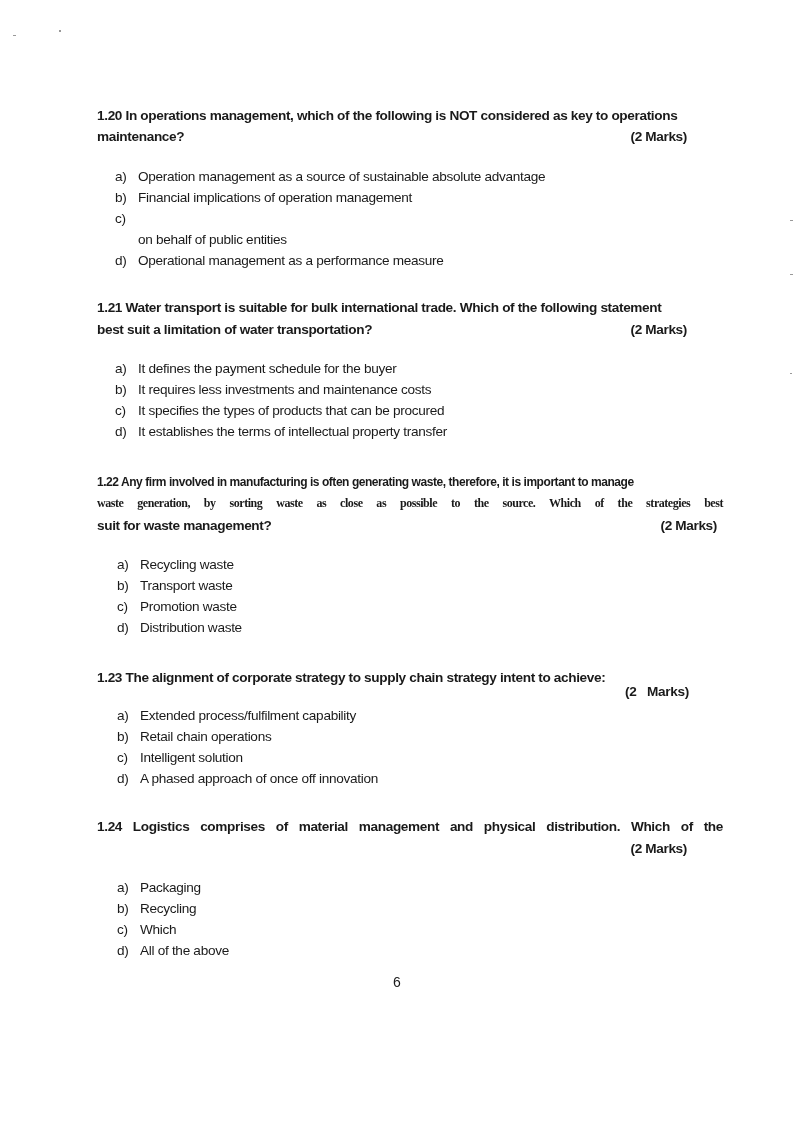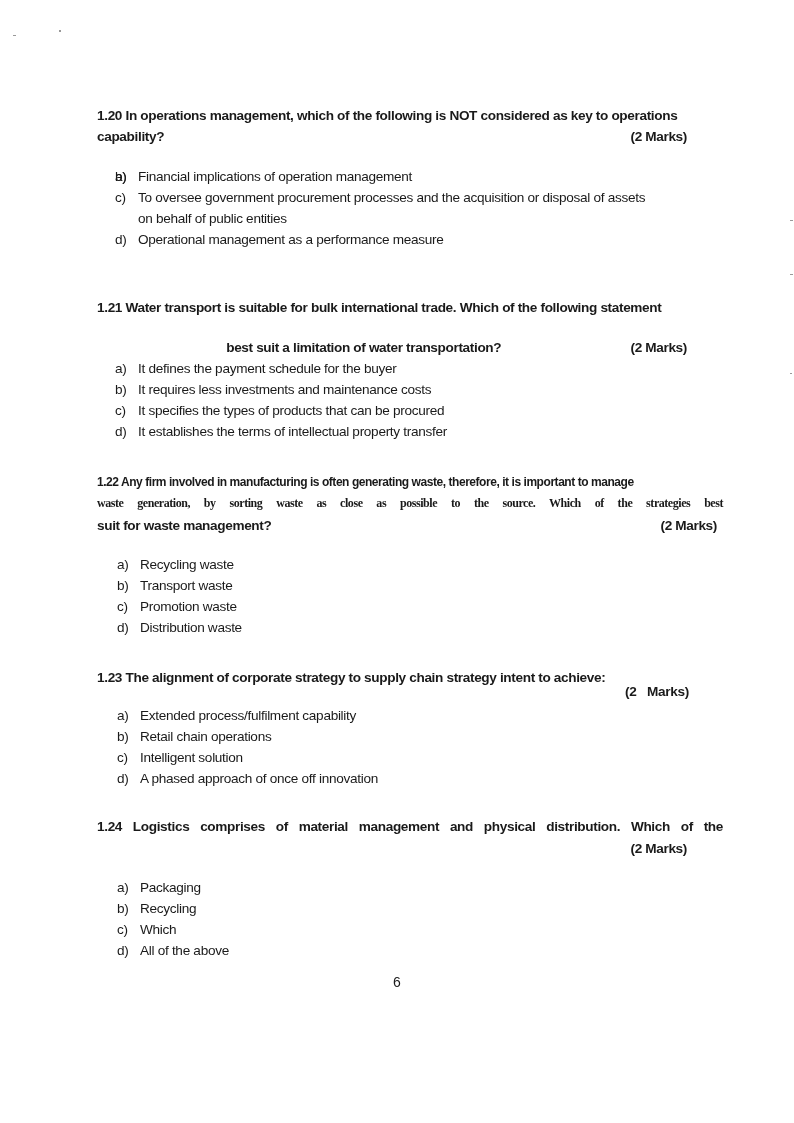--- a/index.html
+++ b/index.html
@@ -20,34 +20,34 @@
 
 <div class="speck" style="left:13px;top:35px;"></div>
 <div class="speck" style="left:59px;top:30px;width:2px;height:2px;"></div>
 <div class="speck" style="left:790px;top:220px;"></div>
 <div class="speck" style="left:790px;top:274px;"></div>
 <div class="speck" style="left:790px;top:373px;width:2px;"></div>
 
 <section>
   <p class="q q-stem" style="top:99px;">1.20 In operations management, which of the following is NOT considered as key to operations</p>
   <p class="q q-stem" style="top:120px;">
-    <span>capability?</span>
+    <span>maintenance?</span>
     <span class="marks" style="margin-right:36px;">(2 Marks)</span>
   </p>
   <ul class="opts" style="top:166px;">
-    <li class="opt"><span class="lbl">a)</span></li>
+    <li class="opt"><span class="lbl">a)</span><span>Operation management as a source of sustainable absolute advantage</span></li>
     <li class="opt"><span class="lbl">b)</span><span>Financial implications of operation management</span></li>
-    <li class="opt"><span class="lbl">c)</span><span>To oversee government procurement processes and the acquisition or disposal of assets</span><br><span>on behalf of public entities</span></li>
+    <li class="opt"><span class="lbl">c)</span><br><span>on behalf of public entities</span></li>
     <li class="opt"><span class="lbl">d)</span><span>Operational management as a performance measure</span></li>
   </ul>
 </section>
 
 <section>
   <p class="q q-stem" style="top:291px;">1.21 Water transport is suitable for bulk international trade. Which of the following statement</p>
-  <p class="q q-stem" style="top:331px;text-align:center;">
+  <p class="q q-stem" style="top:313px;">
     <span>best suit a limitation of water transportation?</span>
     <span class="marks" style="margin-right:36px;">(2 Marks)</span>
   </p>
   <ul class="opts" style="top:358px;">
     <li class="opt"><span class="lbl">a)</span><span>It defines the payment schedule for the buyer</span></li>
     <li class="opt"><span class="lbl">b)</span><span>It requires less investments and maintenance costs</span></li>
     <li class="opt"><span class="lbl">c)</span><span>It specifies the types of products that can be procured</span></li>
     <li class="opt"><span class="lbl">d)</span><span>It establishes the terms of intellectual property transfer</span></li>
   </ul>
 </section>

